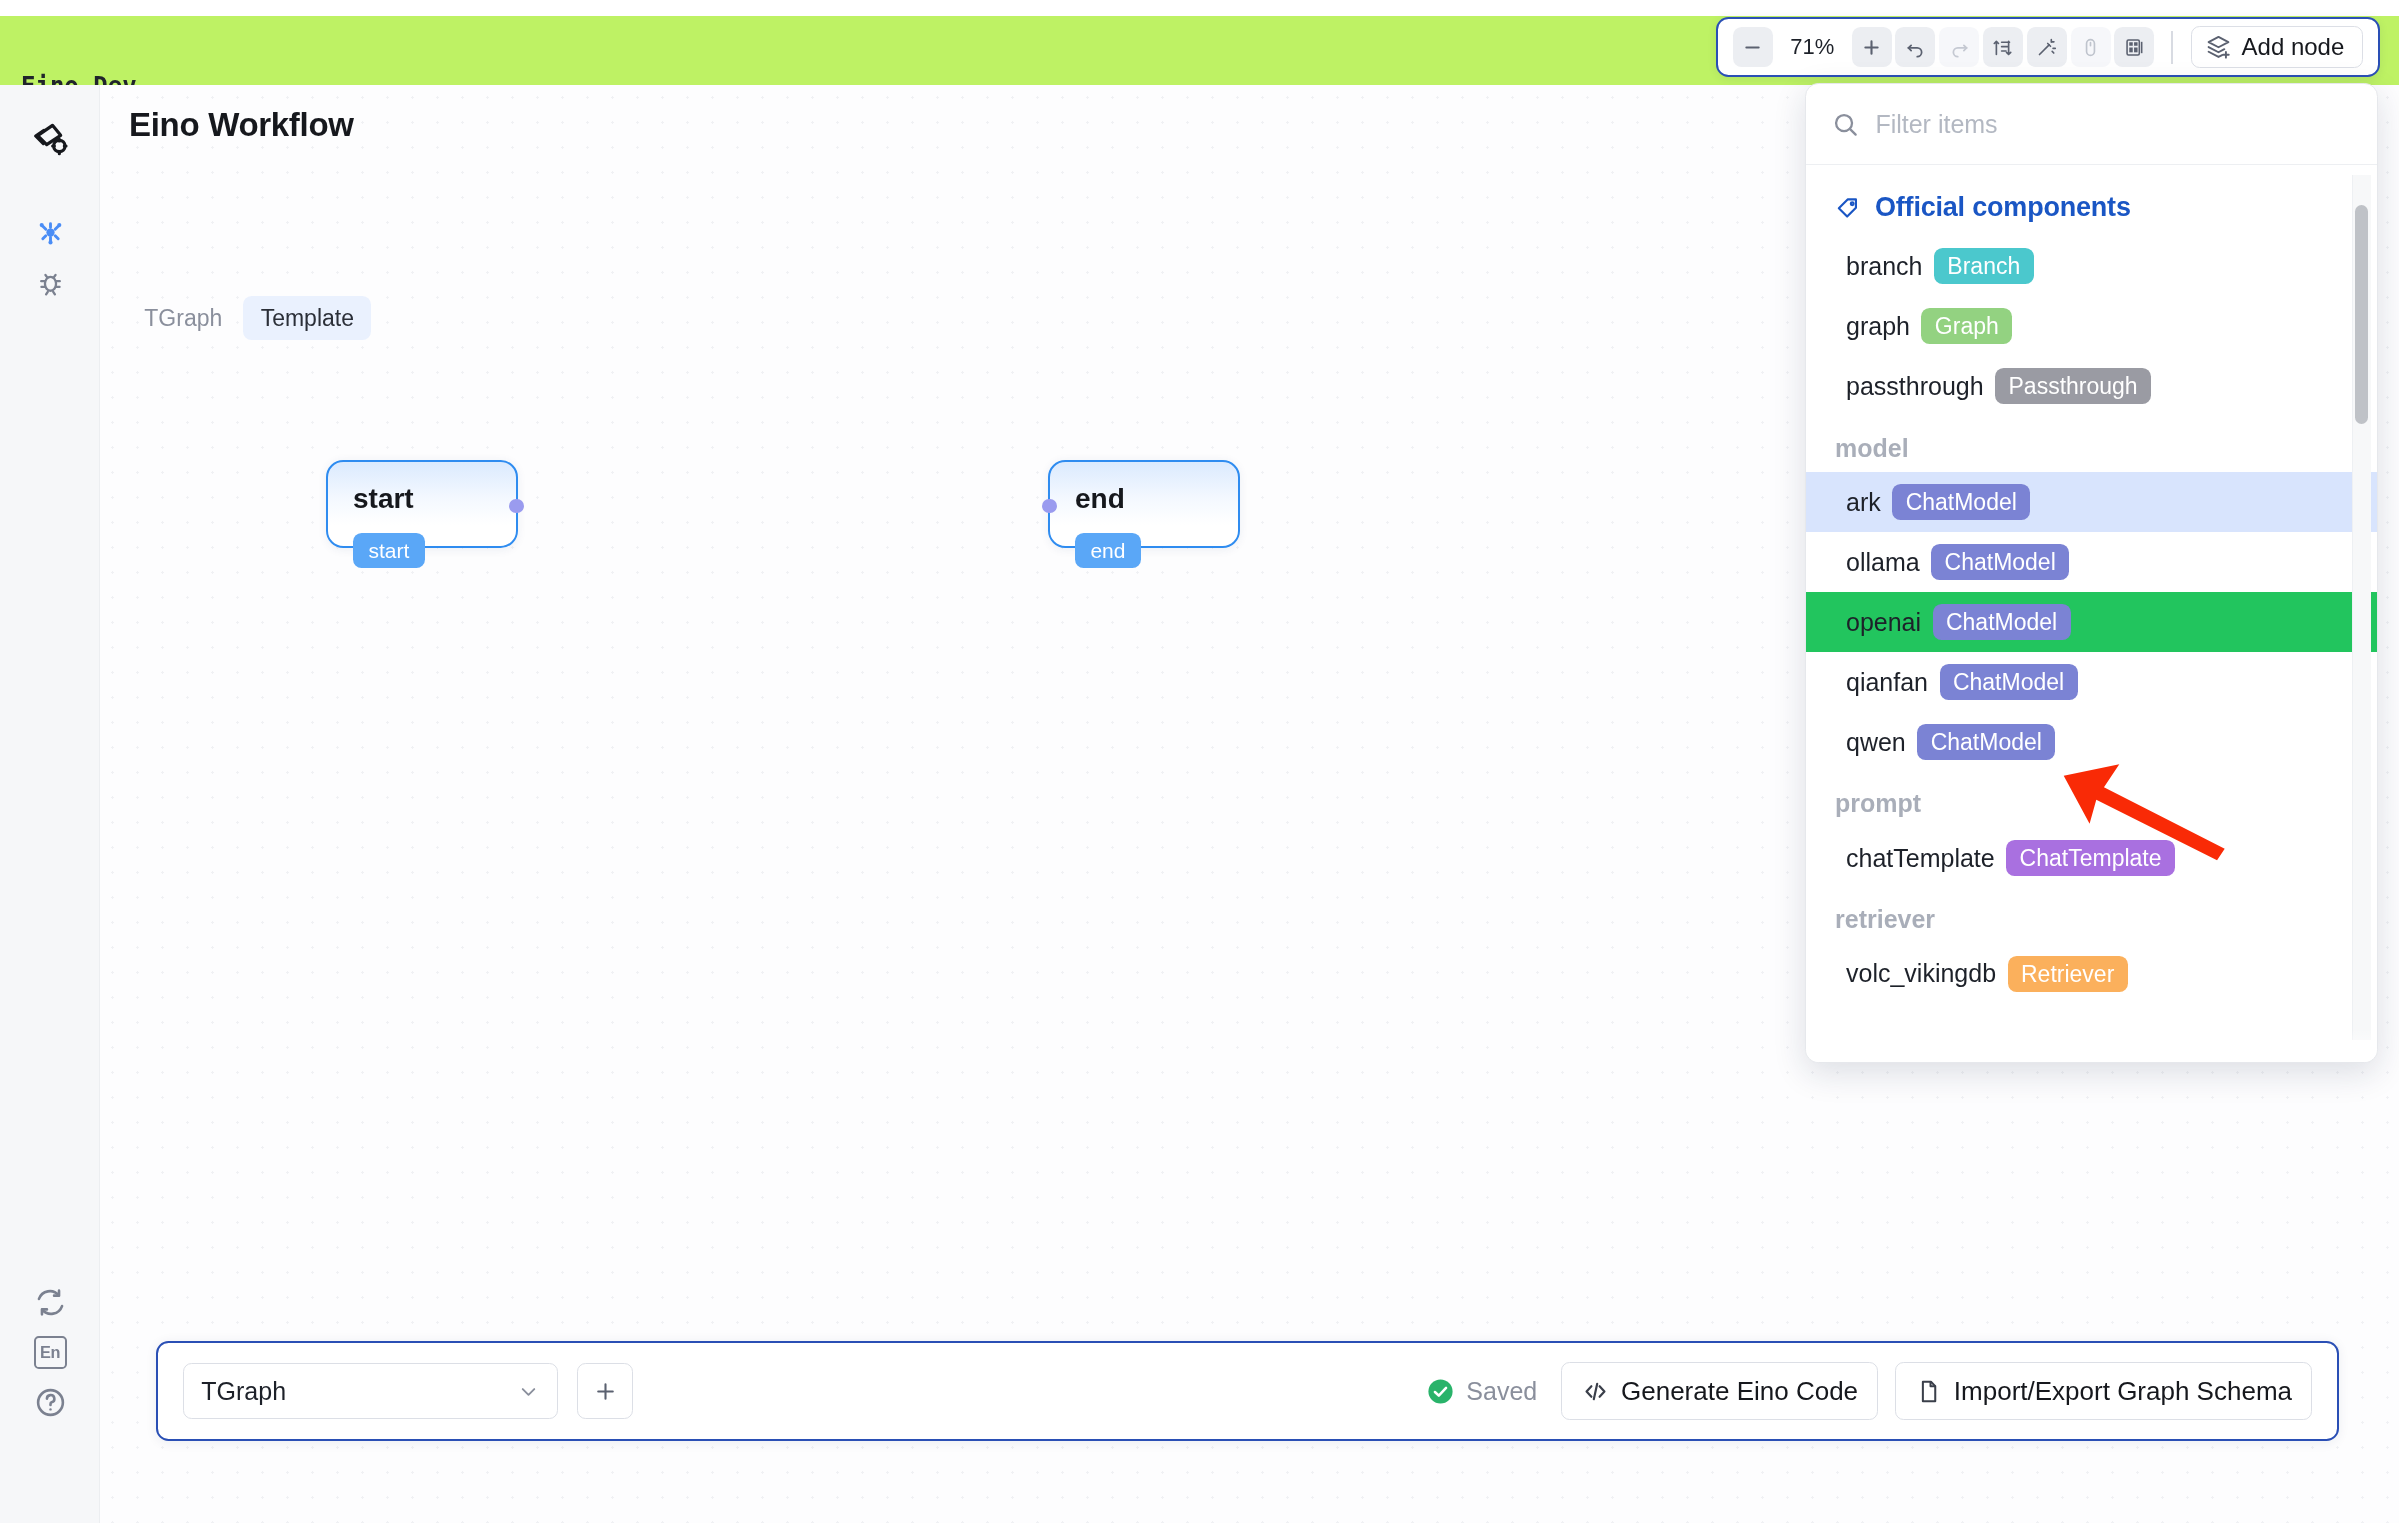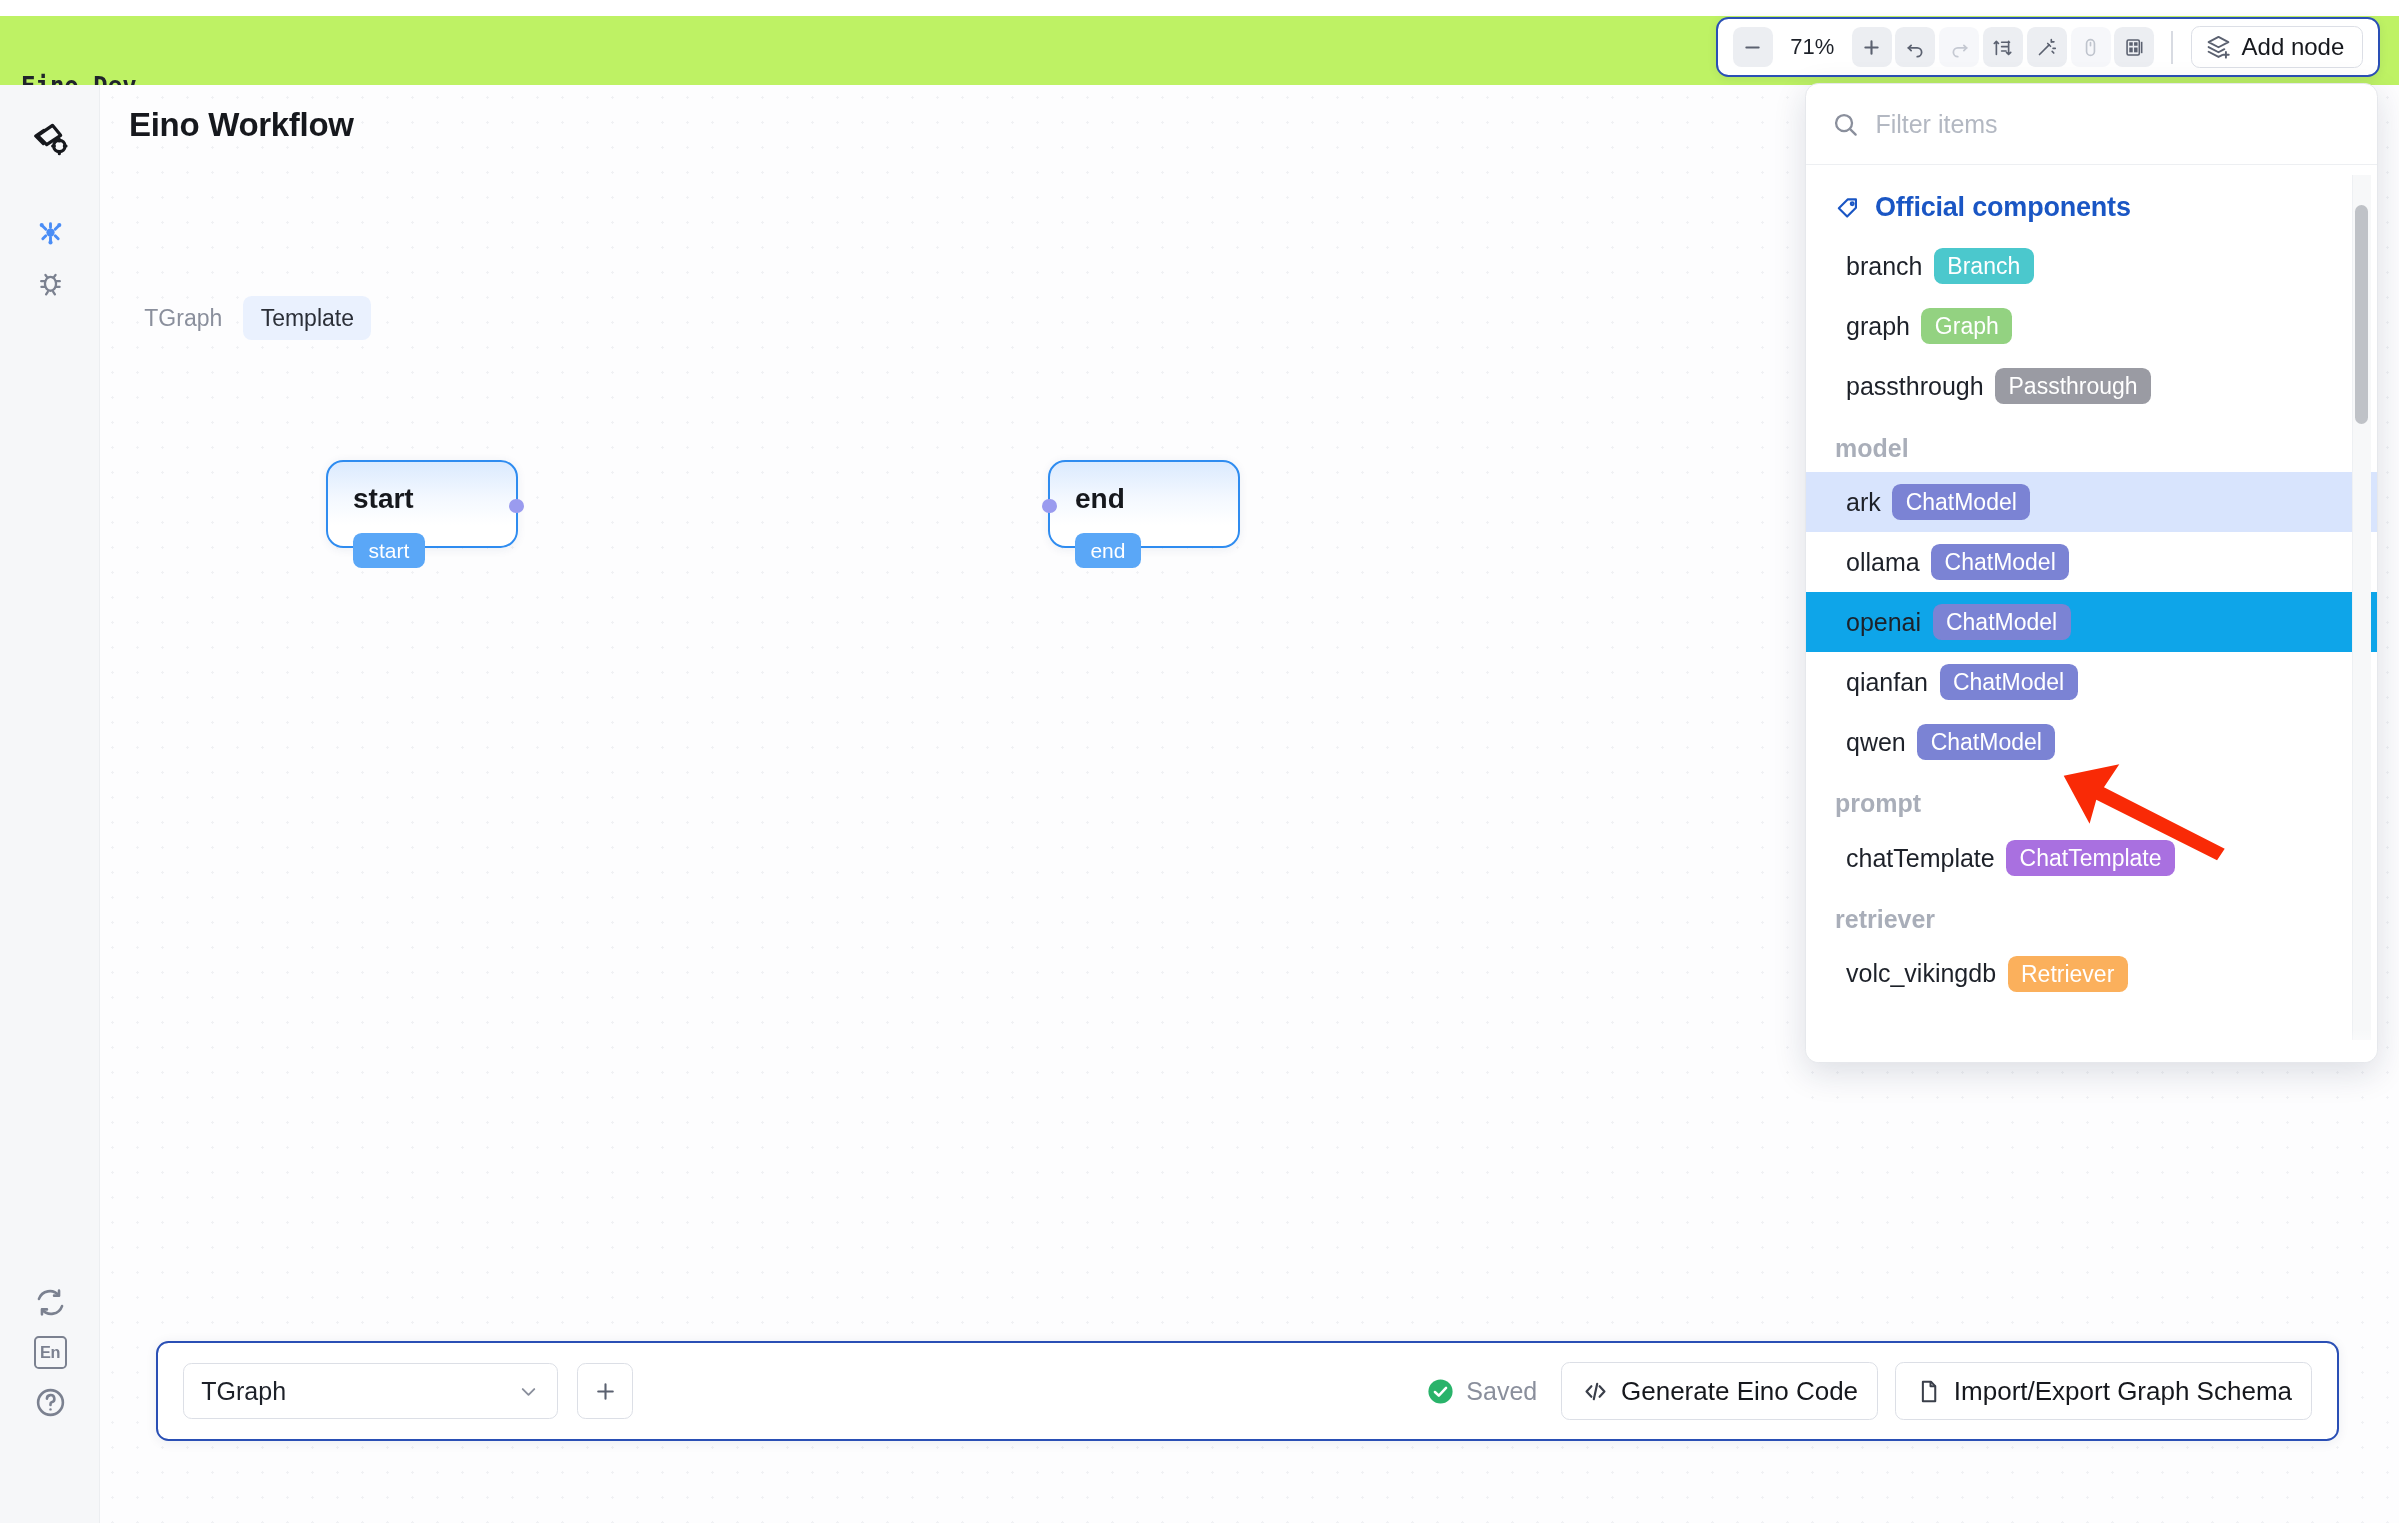--- a/index.html
+++ b/index.html
@@ -150,21 +150,21 @@
     font-size: 27px; font-weight: 700; color: #1a56c4; letter-spacing: -0.2px;
   }
   .sub-head {
     padding: 17.3px 0 9.6px 29px; font-size: 25px; font-weight: 700; color: #a9aeb9;
   }
   .item {
     display: flex; align-items: center; gap: 11.5px;
     height: 60px; padding: 0 21px 0 40px; cursor: pointer;
   }
   .item.selected { background: #d8e4fd; }
-  .item.hover    { background: #0ea5e9; }
+  .item.hover    { background: #22c55e; }
   .item-name { font-size: 25px; color: #1d2129; white-space: nowrap; }
   .badge {
     border-radius: 8.6px; padding: 4.8px 13.4px; font-size: 23px; color: #fff;
     line-height: 1.15; white-space: nowrap;
   }
   .scrollbar-track {
     position: absolute; right: 5.8px; top: 9.6px; width: 19px; height: 865px;
     background: #f7f8f9; border-left: 1px solid #eef0f3; z-index: 2;
   }
   .scrollbar-thumb {

